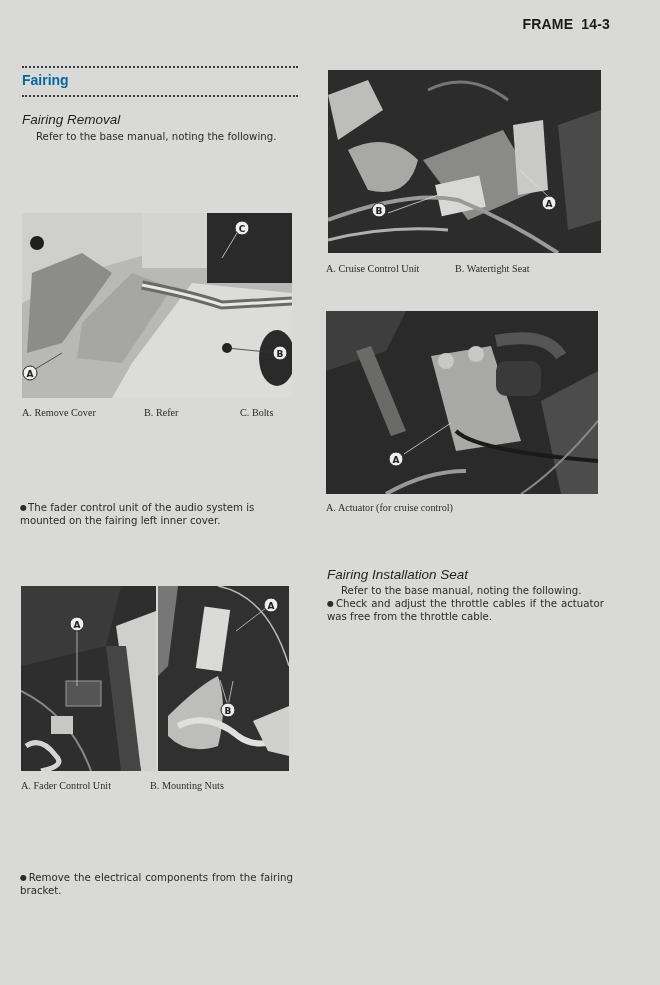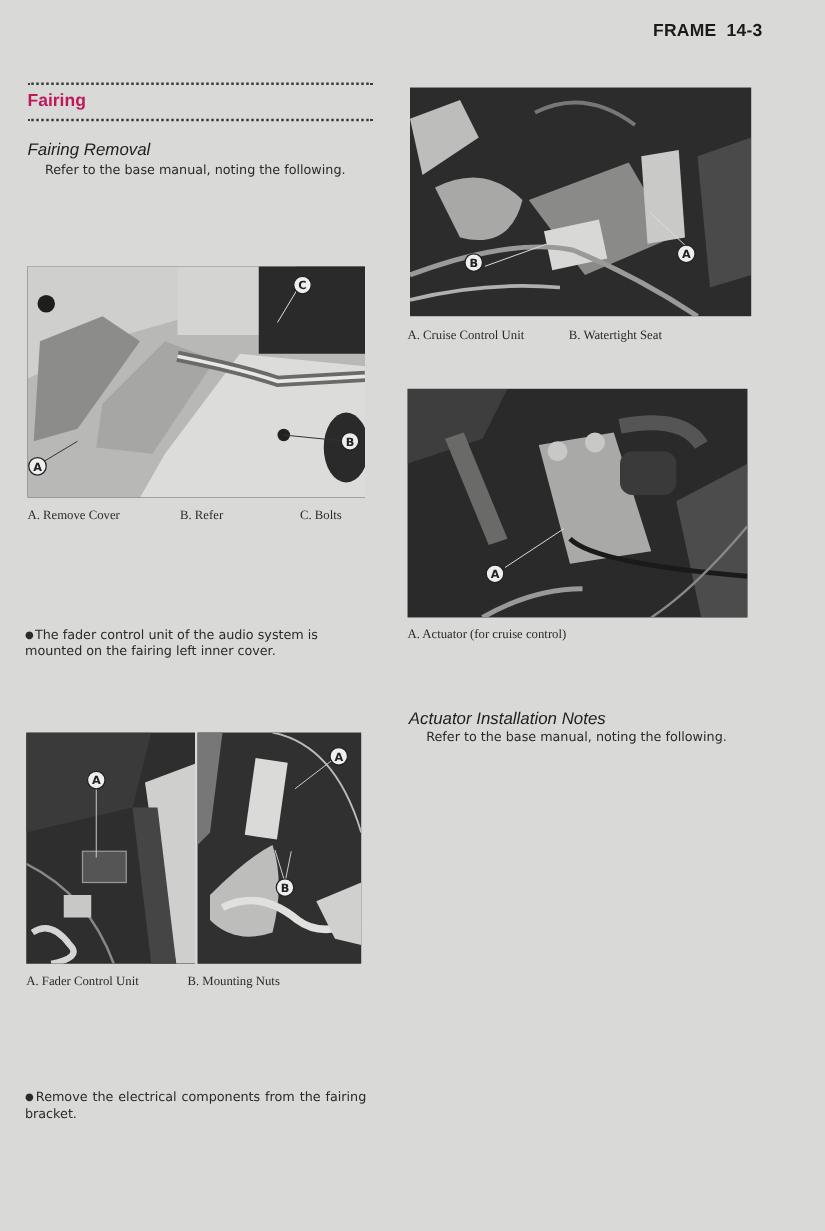--- a/index.html
+++ b/index.html
@@ -16,21 +16,21 @@
       font-family: "Liberation Sans", sans-serif;
       font-weight: bold; font-size: 14px; letter-spacing: 0.2px; color: #1a1a1a;
     }
     .header .num { margin-left: 8px; }
     .dots {
       left: 22px; width: 276px; height: 0;
       border-top: 2px dotted #3a3a3a;
     }
     .section-title {
       left: 22px; top: 72px;
-      font-weight: bold; font-size: 14px; color: #be185d;
+      font-weight: bold; font-size: 14px; color: #0369a1;
     }
     .subhead {
       font-style: italic; font-size: 13.5px; color: #1f1f1f;
     }
     .body-text {
       font-family: "DejaVu Sans", sans-serif;
       font-size: 10.2px; line-height: 13px; color: #2a2a2a;
     }
     .indent { text-indent: 14px; }
     .bullet::before { content: "\25CF"; font-size: 8px; margin-right: 1px; vertical-align: 1px; }
@@ -189,16 +189,17 @@
     <path d="M60,183 Q100,160 140,160" stroke="#999" stroke-width="4" fill="none"></path>
     <line x1="125" y1="112" x2="78" y2="143" stroke="#ddd" stroke-width="0.8"></line>
     <g>
       <circle cx="70" cy="148" r="7" fill="#eee" stroke="#222" stroke-width="1"></circle>
       <text class="callout-label" x="70" y="151.5" text-anchor="middle">A</text>
     </g>
   </svg>
 </div>
 <div class="abs caption" style="left:326px; top:502px;">A. Actuator (for cruise control)</div>
 
-<div class="abs subhead" style="left:327px; top:567px;">Actuator Installation Notes</div>
+<div class="abs subhead" style="left:327px; top:567px;">Fairing Installation Seat</div>
 <div class="abs body-text justify" style="left:327px; top:584px; width:277px;">
   <div class="indent">Refer to the base manual, noting the following.</div>
+  <div class="bullet"><span>Check and adjust the throttle cables if the actuator was free from the throttle cable.</span></div>
 </div>
 
 </body></html>

